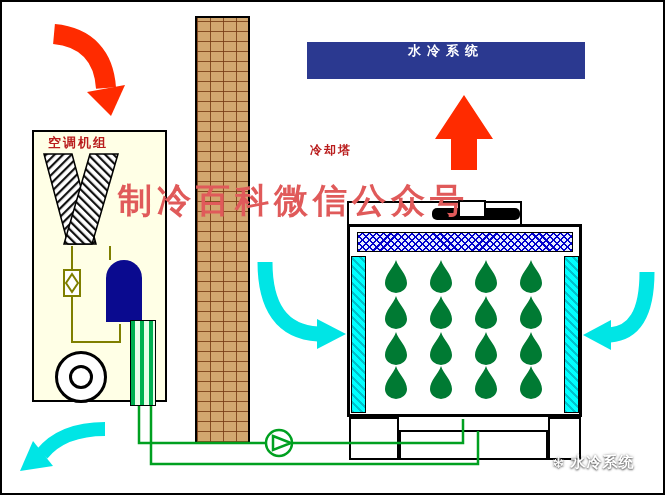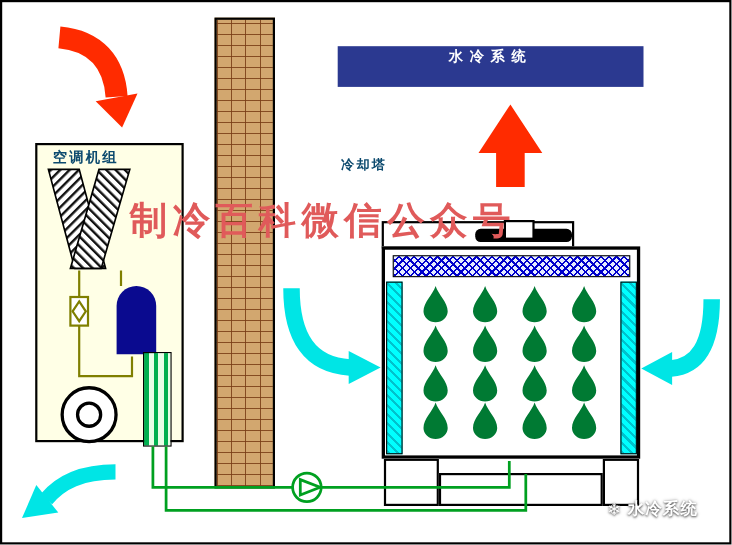--- a/index.html
+++ b/index.html
@@ -10,21 +10,21 @@
     font-family:"Liberation Sans","DejaVu Sans",sans-serif;
   }
   .abs{position:absolute;}
   
   #title-banner{
     left:305px;top:40px;width:278px;height:37px;background:#2B3990;
     color:#fff;display:flex;align-items:flex-start;justify-content:center;
     font-size:13px;font-weight:bold;letter-spacing:6px;
   }
   
-  .diagram-label{color:#0c4a6e;font-weight:bold;}
+  .diagram-label{color:#b91c1c;font-weight:bold;}
   #cooling-tower-label{left:308px;top:140px;font-size:12px;letter-spacing:2px;}
   #ac-unit-label{left:46px;top:132px;font-size:13px;letter-spacing:2px;}
   
   #brick-column{
     left:193px;top:14px;width:55px;height:428px;border:2px solid #000;
     background-color:#D2A76F;
     background-image:
       repeating-linear-gradient(0deg, rgba(120,60,20,.85) 0 1px, transparent 1px 10px),
       repeating-linear-gradient(90deg, rgba(120,60,20,.85) 0 1px, transparent 1px 13px);
   }

